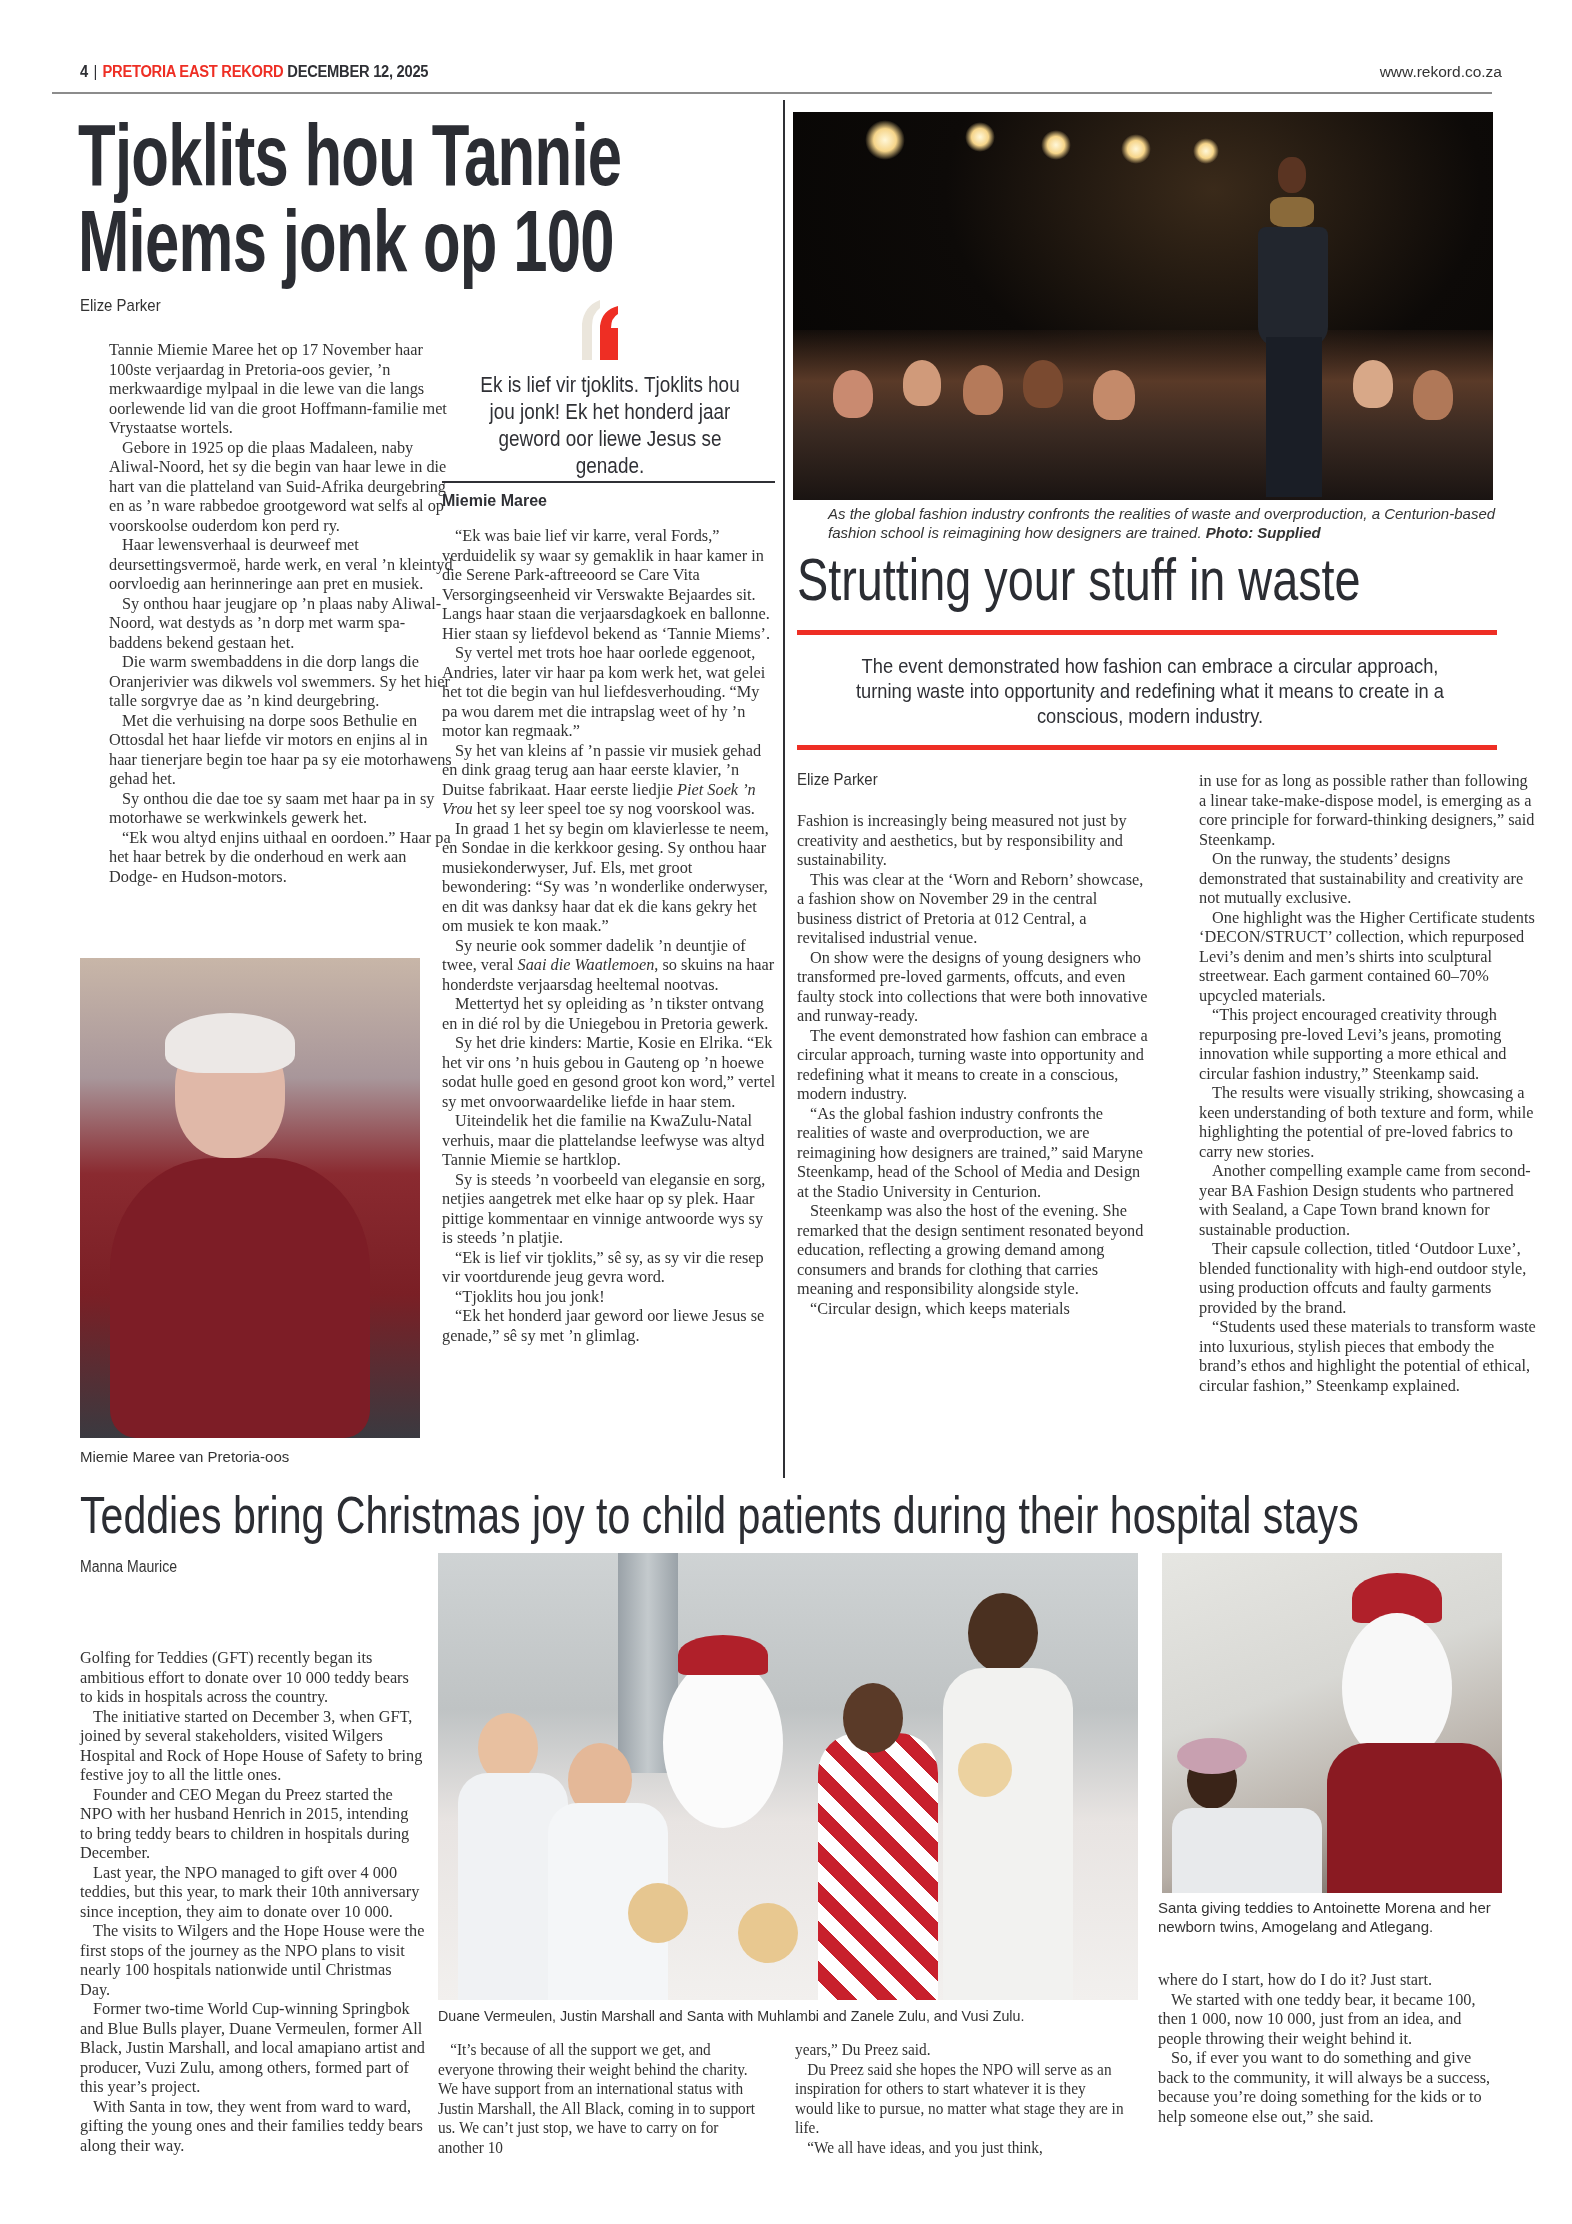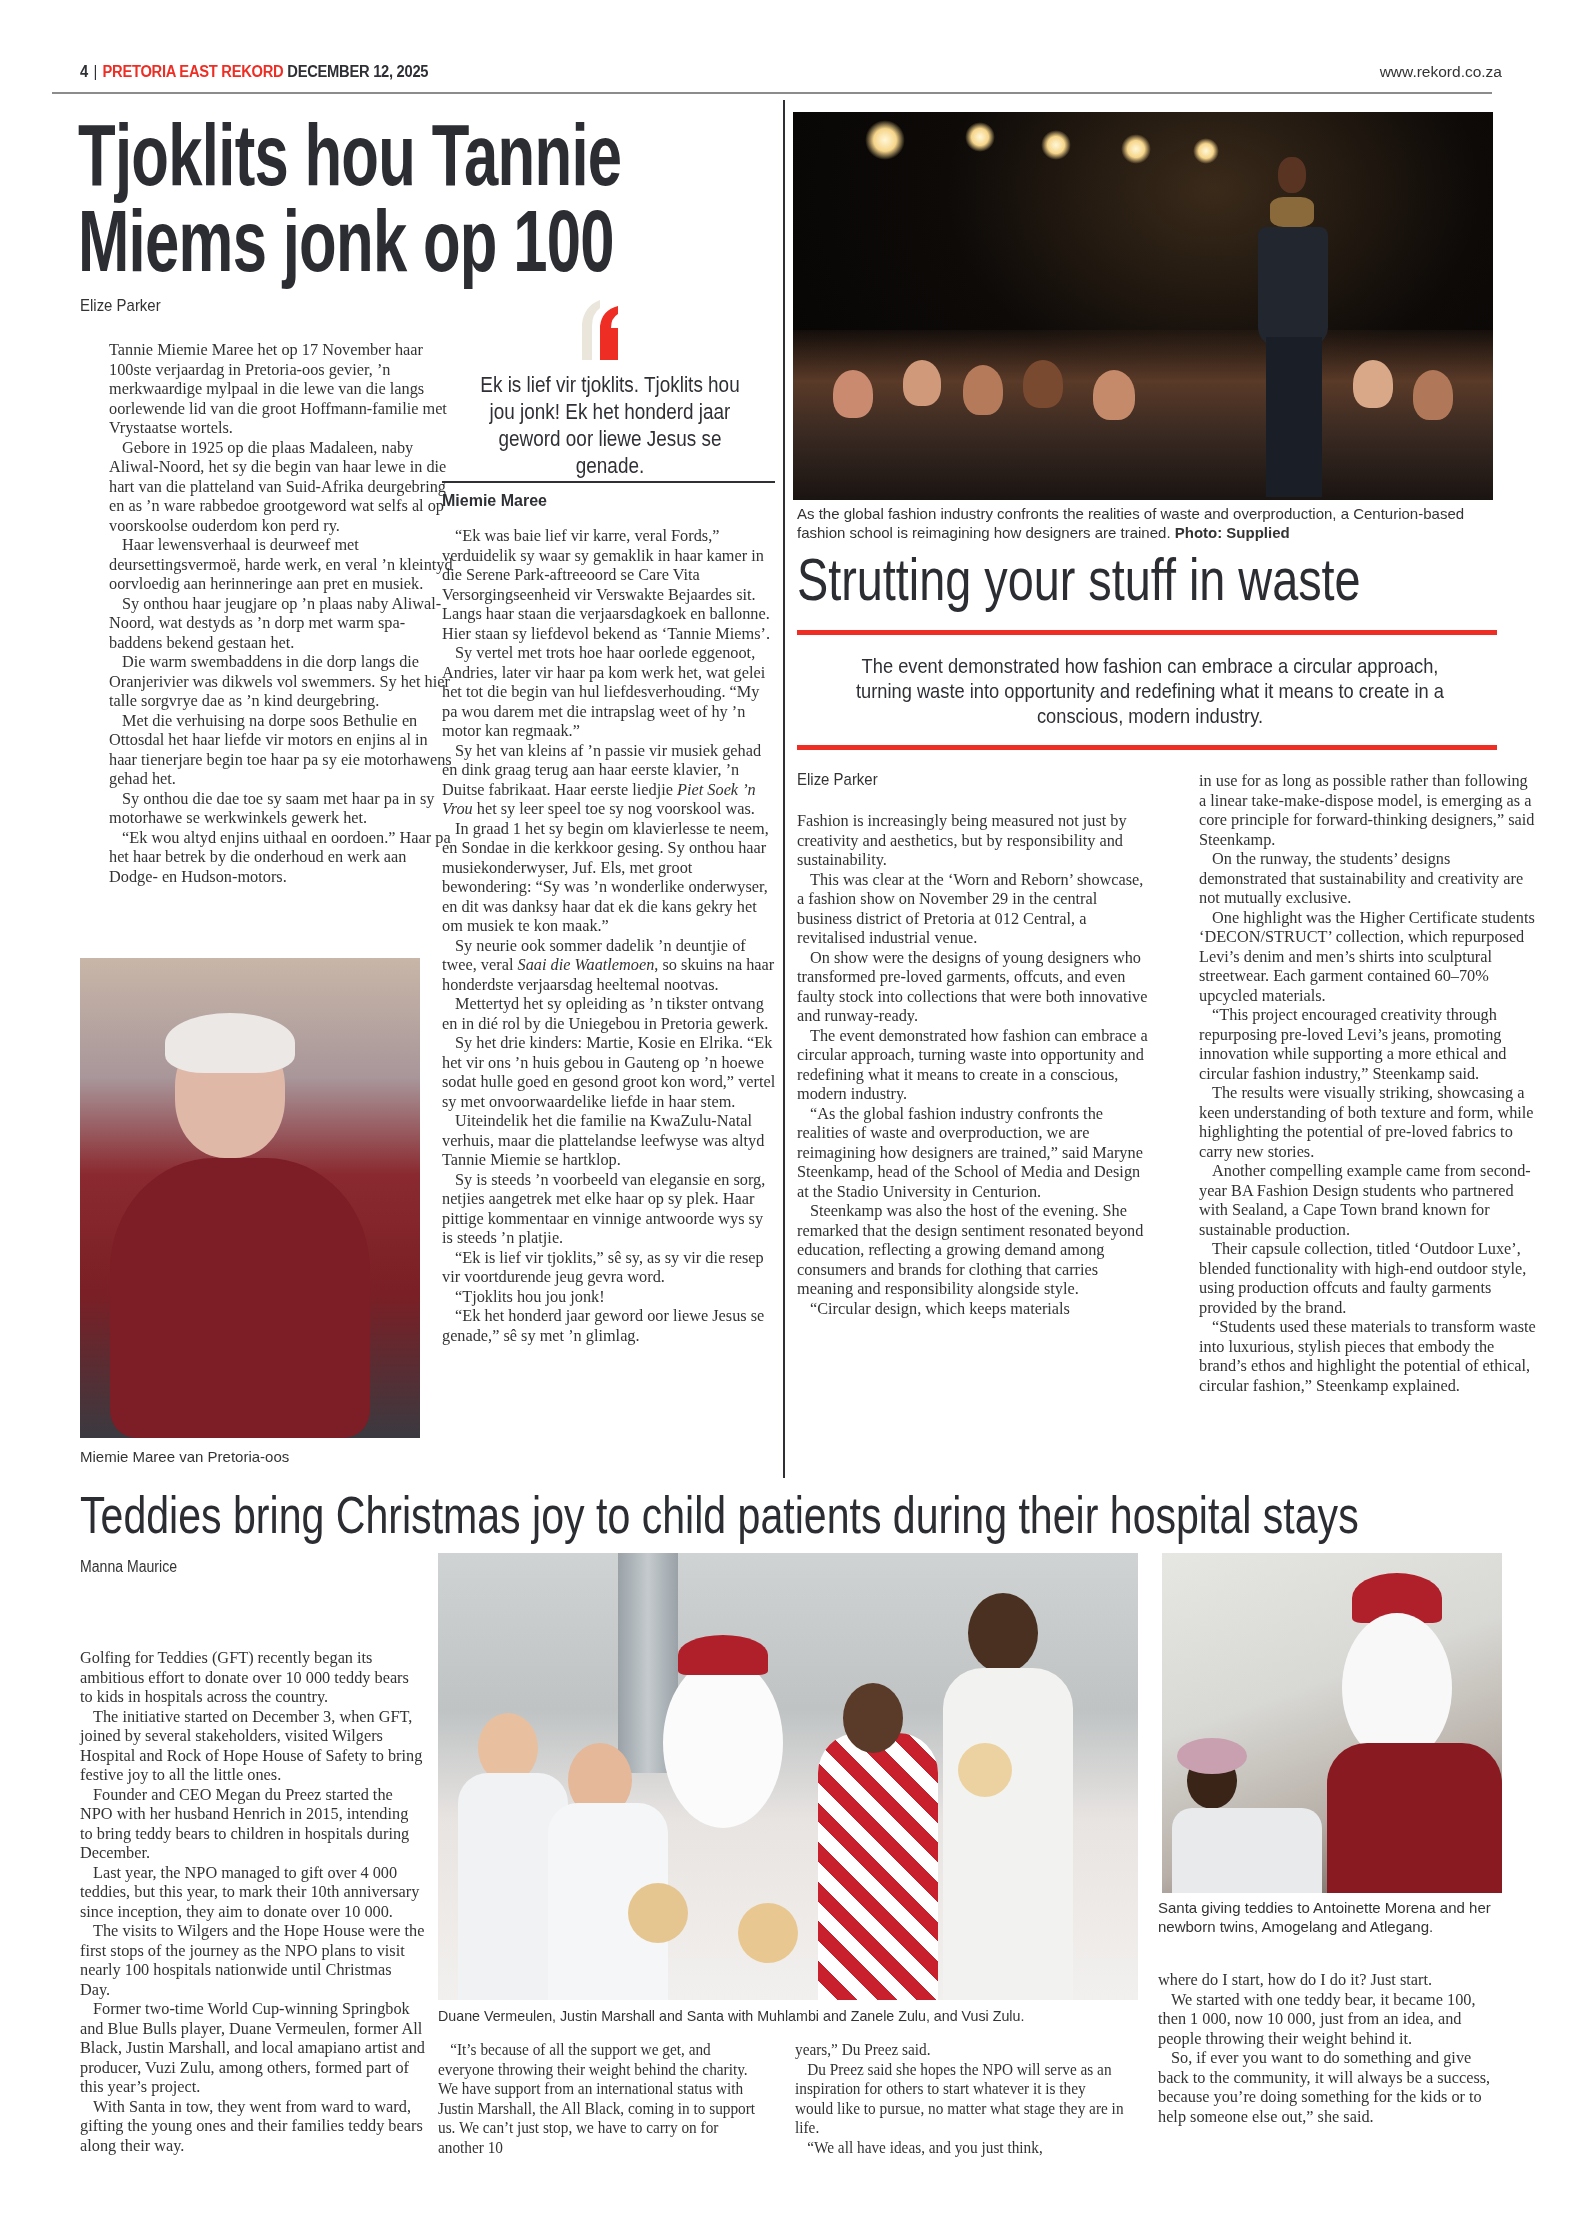--- a/index.html
+++ b/index.html
@@ -136,21 +136,21 @@
     <span style="left:560px; top:30px; width:40px; height:48px; background:#d8a888;"></span>
     <span style="left:620px; top:40px; width:40px; height:50px; background:#b07858;"></span>
   </div>
   <div class="model">
     <div style="position:absolute; left:30px; top:0; width:28px; height:36px; border-radius:45%; background:#5a3422;"></div>
     <div style="position:absolute; left:22px; top:40px; width:44px; height:30px; background:#8a6a3a; border-radius:30%;"></div>
     <div style="position:absolute; left:10px; top:70px; width:70px; height:120px; background:#22262e; border-radius:8px 8px 20px 20px;"></div>
     <div style="position:absolute; left:18px; top:180px; width:56px; height:160px; background:#1a1e26;"></div>
   </div>
 </div>
-<div class="abs caption" style="left:797px; top:504px; width:700px;"><span>As the global fashion industry confronts the realities of waste and overproduction, a Centurion-based fashion school is reimagining how designers are trained.</span> <b>Photo: Supplied</b></div>
+<div class="abs caption" style="left:828px; top:504px; width:700px;font-style:italic;"><span>As the global fashion industry confronts the realities of waste and overproduction, a Centurion-based fashion school is reimagining how designers are trained.</span> <b>Photo: Supplied</b></div>
 
 <div class="abs hl2">Strutting your stuff in waste</div>
 <div class="abs red-rule" style="left:797px; top:630px; width:700px;"></div>
 <div class="abs standfirst">The event demonstrated how fashion can embrace a circular approach, turning waste into opportunity and redefining what it means to create in a conscious, modern industry.</div>
 <div class="abs red-rule" style="left:797px; top:745px; width:700px;"></div>
 
 <div class="abs byline" style="left:797px; top:770px;">Elize Parker</div>
 
 <div class="abs body-text" style="left:797px; top:811px; width:352px;">
   <p class="first">Fashion is increasingly being measured not just by creativity and aesthetics, but by responsibility and sustainability.</p>

